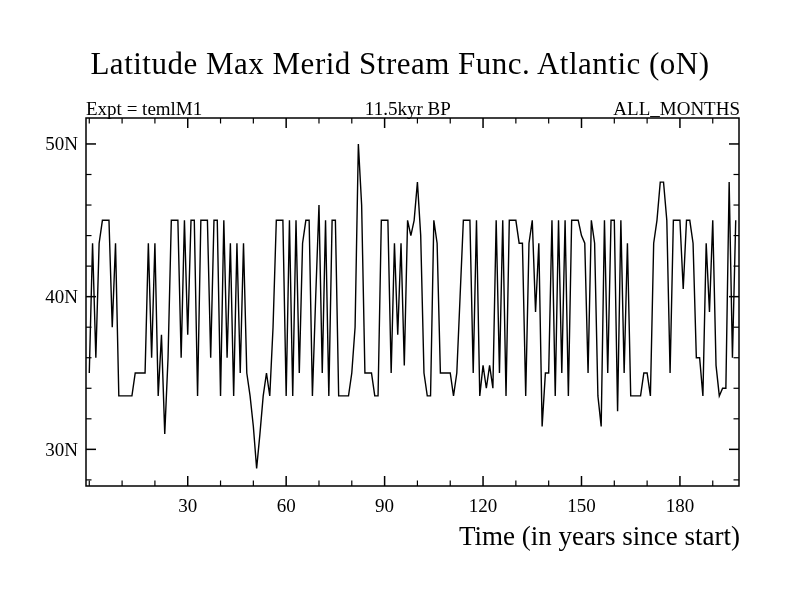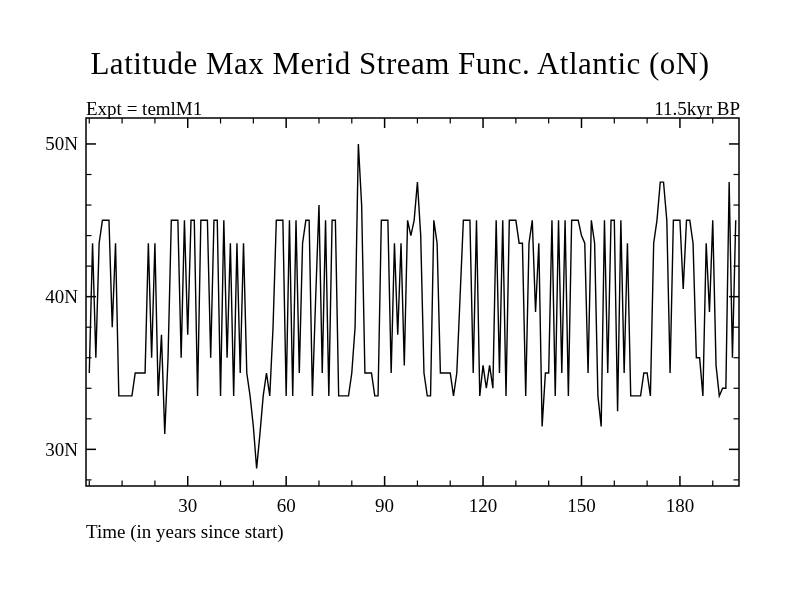--- a/index.html
+++ b/index.html
@@ -16,37 +16,38 @@
     text-align: center; font-size: 31px; letter-spacing: 0.5px;
     white-space: nowrap;
   }
   .subrow {
     position: absolute; top: 92px; left: 86px; width: 654px;
     display: flex; justify-content: space-between; align-items: baseline;
     font-size: 19px; white-space: nowrap; margin-top: 6px;
   }
   .xlabel {
     position: absolute; top: 521px; left: 86px; width: 654px;
-    text-align: left; font-size: 19px; white-space: nowrap;
+    text-align: right; font-size: 27px; white-space: nowrap;
   }
   svg.chart { position: absolute; top: 0; left: 0; }
   svg.chart text {
     font-family: "Liberation Serif", "DejaVu Serif", serif;
     fill: #000;
   }
 </style>
 </head>
 <body>
 
 <div class="page">
   <div class="title">Latitude Max Merid Stream Func. Atlantic (oN)</div>
 
   <div class="subrow">
     <span>Expt = temlM1</span>
     <span>11.5kyr BP</span>
+    <span>ALL_MONTHS</span>
   </div>
 
   <svg class="chart" width="800" height="600" viewBox="0 0 800 600">
       <rect x="86" y="118" width="653" height="368" fill="none" stroke="#000000" stroke-width="1.5"></rect>
       <line x1="89.28140703517587" y1="486" x2="89.28140703517587" y2="480.5" stroke="#000000" stroke-width="1.2"></line>
       <line x1="89.28140703517587" y1="118" x2="89.28140703517587" y2="123.5" stroke="#000000" stroke-width="1.2"></line>
       <line x1="122.09547738693468" y1="486" x2="122.09547738693468" y2="480.5" stroke="#000000" stroke-width="1.2"></line>
       <line x1="122.09547738693468" y1="118" x2="122.09547738693468" y2="123.5" stroke="#000000" stroke-width="1.2"></line>
       <line x1="154.90954773869345" y1="486" x2="154.90954773869345" y2="480.5" stroke="#000000" stroke-width="1.2"></line>
       <line x1="154.90954773869345" y1="118" x2="154.90954773869345" y2="123.5" stroke="#000000" stroke-width="1.2"></line>

